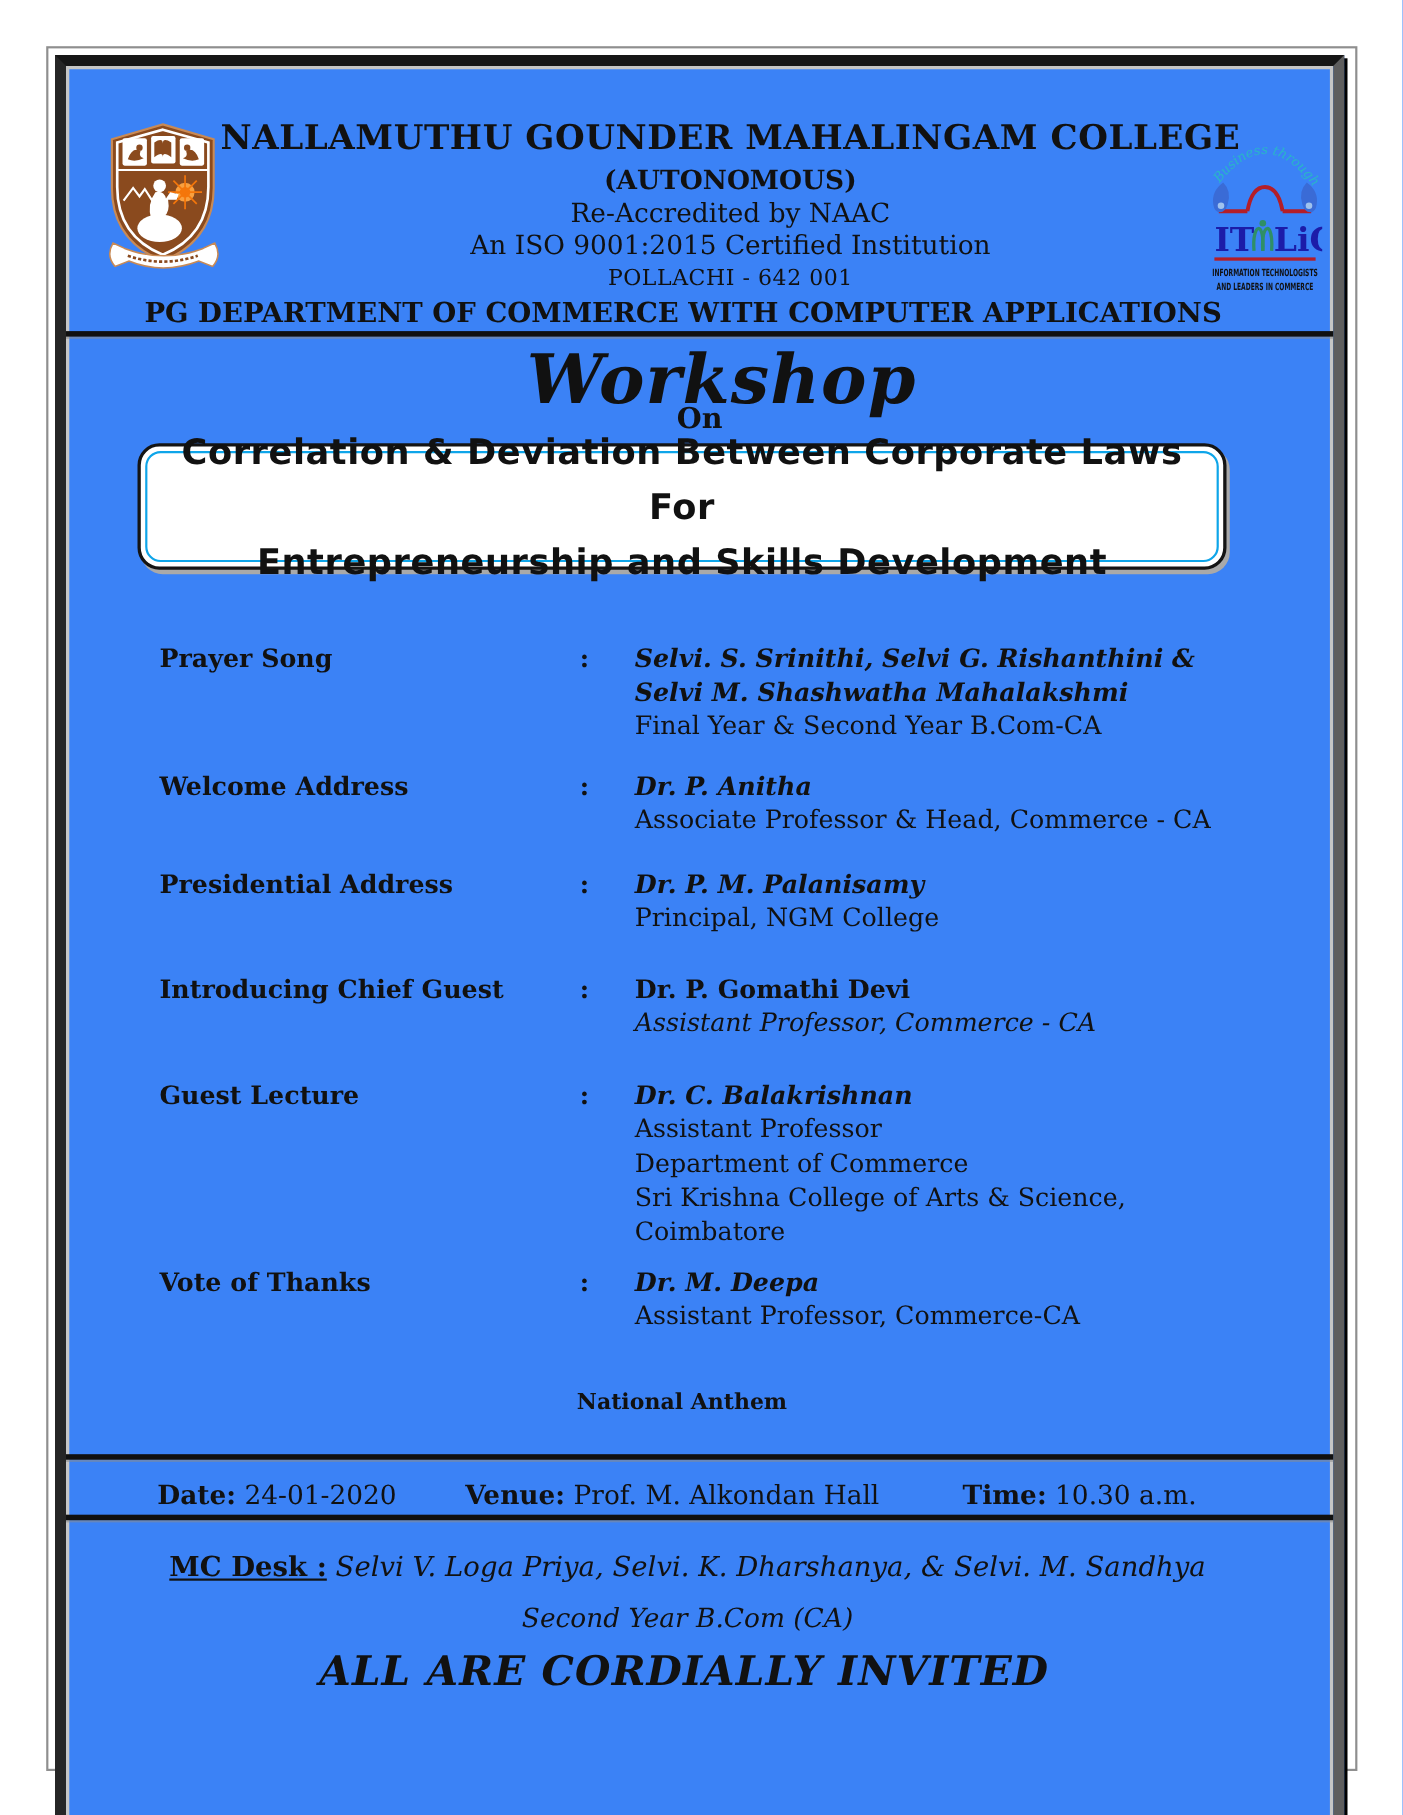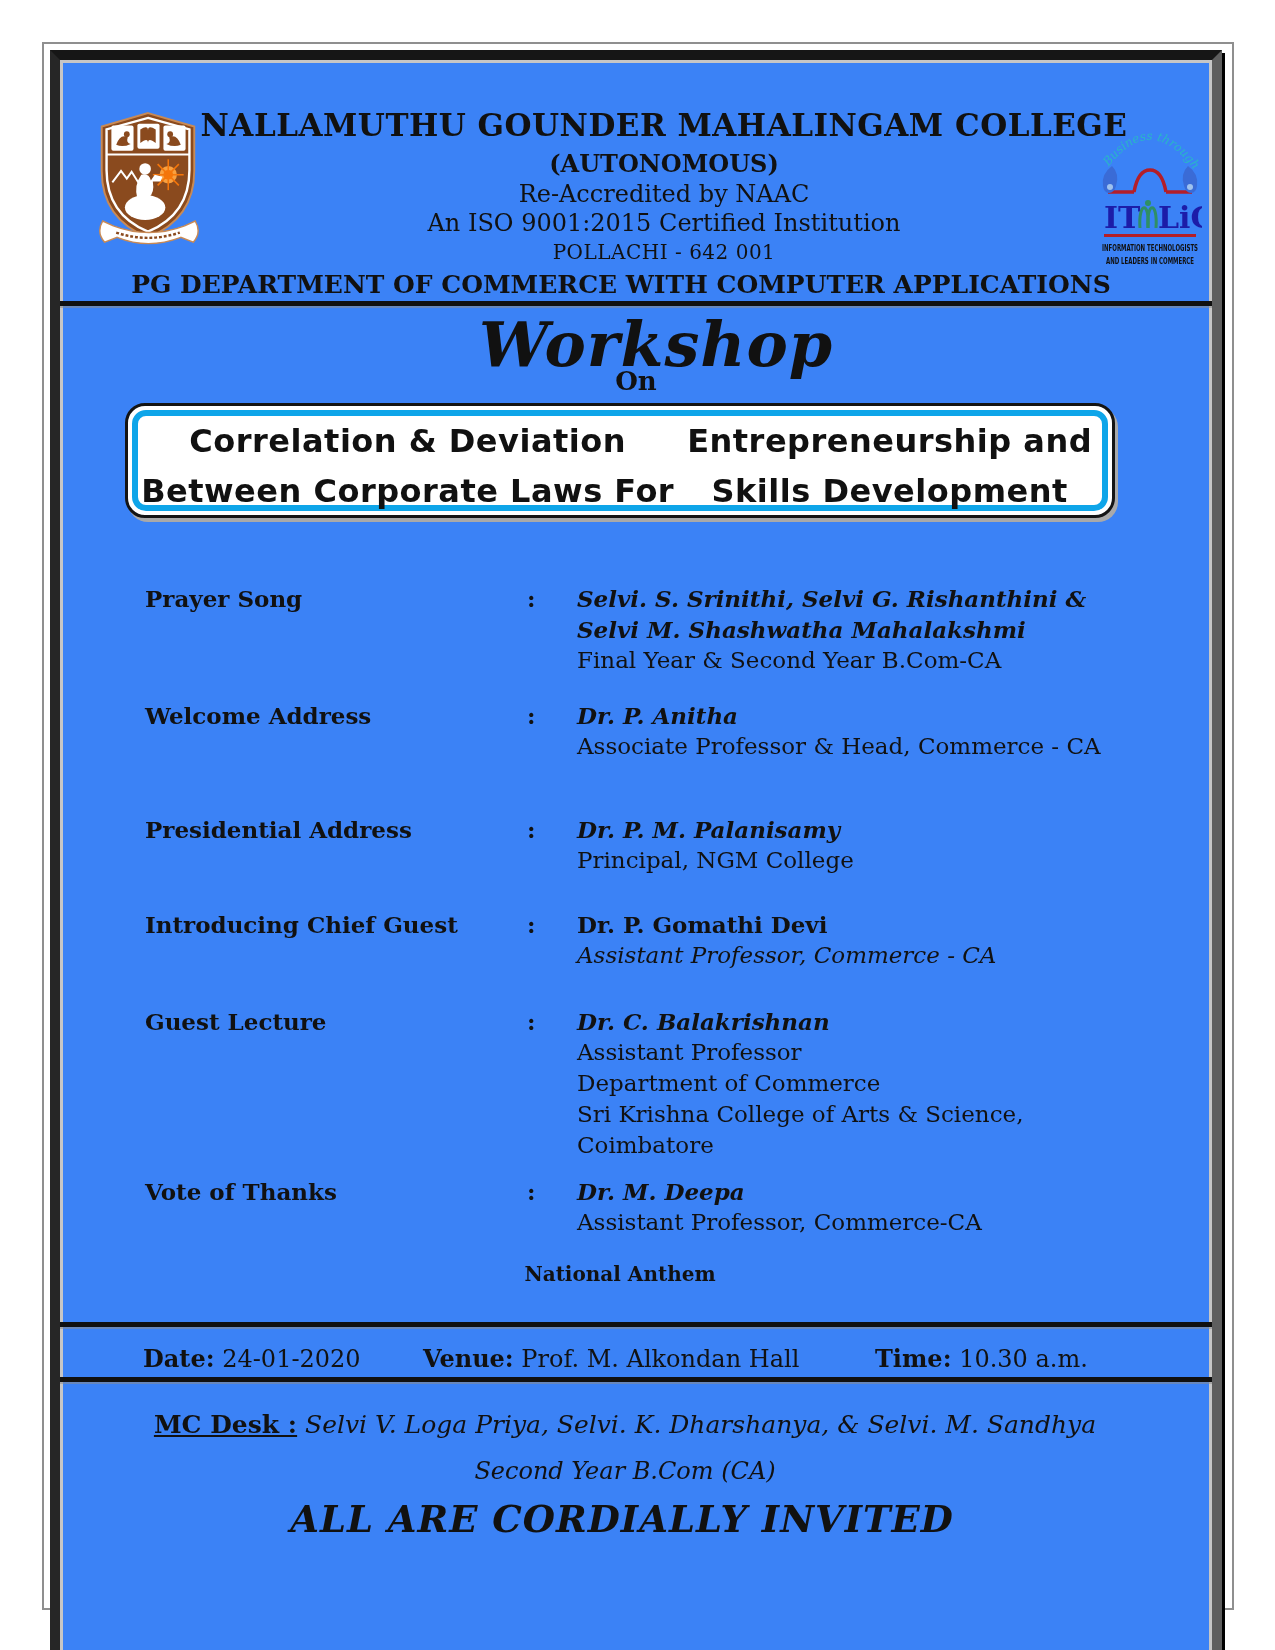--- a/index.html
+++ b/index.html
@@ -37,34 +37,34 @@
   .workshop{position:absolute;left:40px;right:0;top:248px;text-align:center;
         font-size:62px;font-weight:bold;font-style:italic;letter-spacing:1px;}
   .onword{position:absolute;left:0;right:0;top:306px;text-align:center;
         font-size:26px;font-weight:bold;}
   .title-box{
     position:absolute;left:65px;top:343px;width:990px;height:115px;box-sizing:border-box;
     border:3px solid #141414;border-radius:20px;padding:4px;
     box-shadow:3px 4px 0 #a9a9a9;background:#fff;
   }
   .title-inner{
-    width:100%;height:100%;box-sizing:border-box;border:6px solid #0ea5e9;border-radius:14px;
-    display:flex;flex-direction:row;justify-content:center;text-align:center;
+    width:100%;height:100%;box-sizing:border-box;border:2px solid #0ea5e9;border-radius:14px;
+    display:flex;flex-direction:column;justify-content:center;text-align:center;
     font-family:"DejaVu Sans","Liberation Sans",sans-serif;
     font-weight:bold;font-size:32px;line-height:50px;letter-spacing:.5px;
   }
   
   .program{position:absolute;left:85px;right:30px;top:523px;font-size:23px;line-height:31px;}
   .prow{display:grid;grid-template-columns:360px 72px 1fr;align-items:start;}
   .plabel{font-weight:bold;}
   .pcolon{font-weight:bold;padding-left:22px;}
   .bi{font-weight:bold;font-style:italic;}
   .b{font-weight:bold;}
   .it{font-style:italic;}
-  .mb1{margin-bottom:24px;} .mb2{margin-bottom:52px;} .mb3{margin-bottom:33px;}
+  .mb1{margin-bottom:24px;} .mb2{margin-bottom:27px;} .mb3{margin-bottom:33px;}
   .mb4{margin-bottom:35px;} .mb5{margin-bottom:15px;}
   .anthem{position:absolute;left:0;right:32px;top:1202px;text-align:center;
         font-size:20px;font-weight:bold;}
   
   .rule-d1{top:1262px;} .rule-d2{top:1317px;}
   .dvt{position:absolute;left:0;right:0;top:1284px;height:30px;font-size:24px;line-height:30px;}
   .dvt-date{position:absolute;left:83px;}
   .dvt-venue{position:absolute;left:363px;}
   .dvt-time{position:absolute;left:815px;}
   .dvt b{font-weight:bold;}

